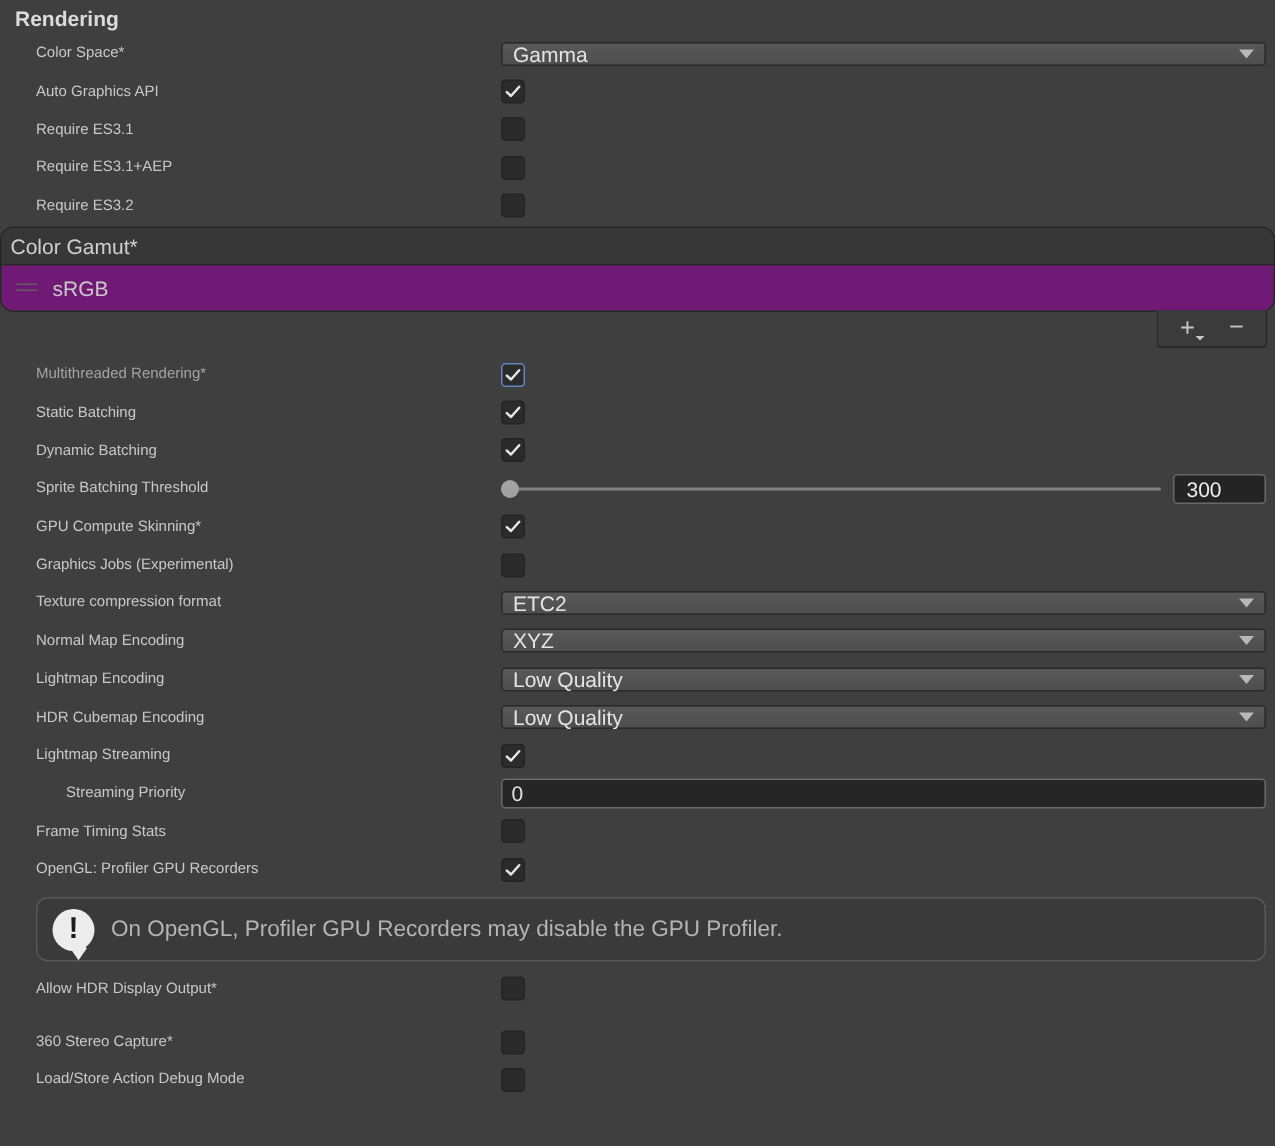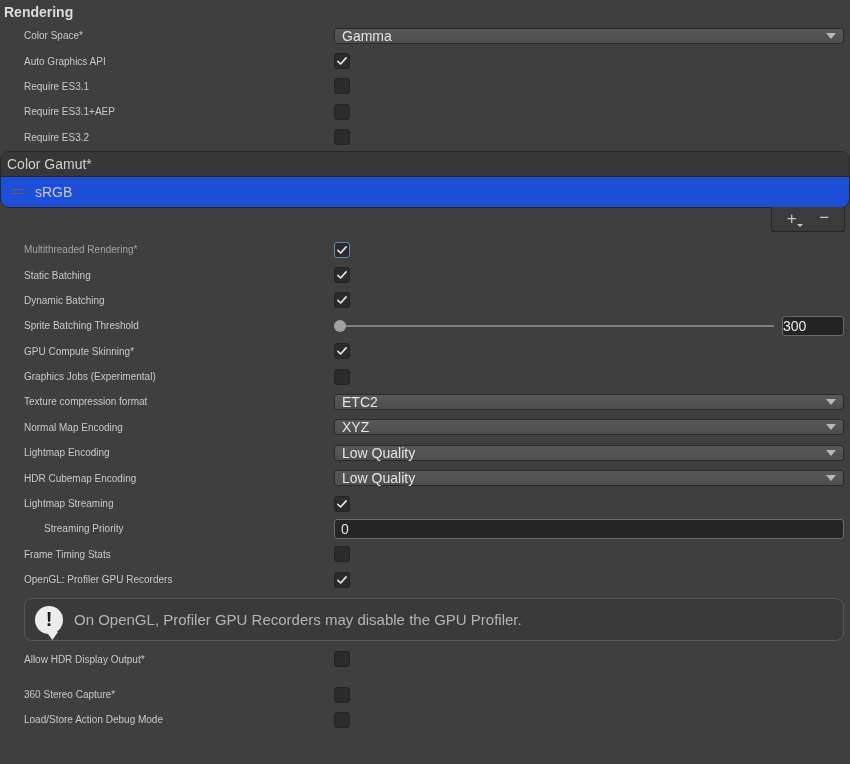--- a/index.html
+++ b/index.html
@@ -7,21 +7,21 @@
     width: 850px; height: 764px;
     background: #3F3F3F;
     font-family: "Liberation Sans", "DejaVu Sans", sans-serif;
     overflow: hidden;
   }
   .panel { position: relative; width: 850px; height: 764px; }
 
   
   .section-header {
     height: 23px; display: flex; align-items: center;
-    padding-left: 4px;
+    padding-left: 10px;
   }
   .section-header span {
     font-size: 14px; font-weight: bold; color: #DCDCDC;
   }
 
   
   .prop-row {
     height: 25.4px; display: flex; align-items: center;
     padding-left: 24px; padding-right: 6px;
   }
@@ -71,21 +71,21 @@
   }
   .slider-thumb {
     position: absolute; left: 0; top: 2px;
     width: 12px; height: 12px; border-radius: 50%;
     background: #A2A2A2;
   }
   .numfield {
     flex: none; width: 62px; height: 20px;
     background: #242424; border: 1px solid #696969; border-radius: 3px;
     color: #ECECEC; font-size: 14px; font-family: inherit;
-    padding: 0 0; outline: none;
+    padding: 0 8px; outline: none;
   }
 
   
   .textfield {
     flex: 1; height: 20px; min-width: 0;
     background: #262626; border: 1px solid #6A6A6A; border-radius: 3px;
     color: #E0E0E0; font-size: 14px; font-family: inherit;
     padding: 0 6px; outline: none;
   }
 
@@ -95,21 +95,21 @@
     border: 1px solid #262626; border-radius: 9px;
     overflow: hidden;
   }
   .gamut-header {
     height: 25px; background: #373737;
     border-bottom: 1px solid #262626;
     display: flex; align-items: center; padding-left: 6px;
   }
   .gamut-header span { font-size: 14px; color: #CFCFCF; }
   .gamut-item {
-    height: 30px; background: #1d4ed8;
+    height: 30px; background: #701a75;
     display: flex; align-items: center; padding-left: 10px;
   }
   .drag-handle {
     width: 14px; margin-right: 10px;
     display: flex; flex-direction: column; gap: 3px;
   }
   .drag-handle i { display: block; height: 1px; background: #5F5F5F; }
   .gamut-item-label { font-size: 14px; color: #C8C8C8; }
 
   .gamut-footer-row {

